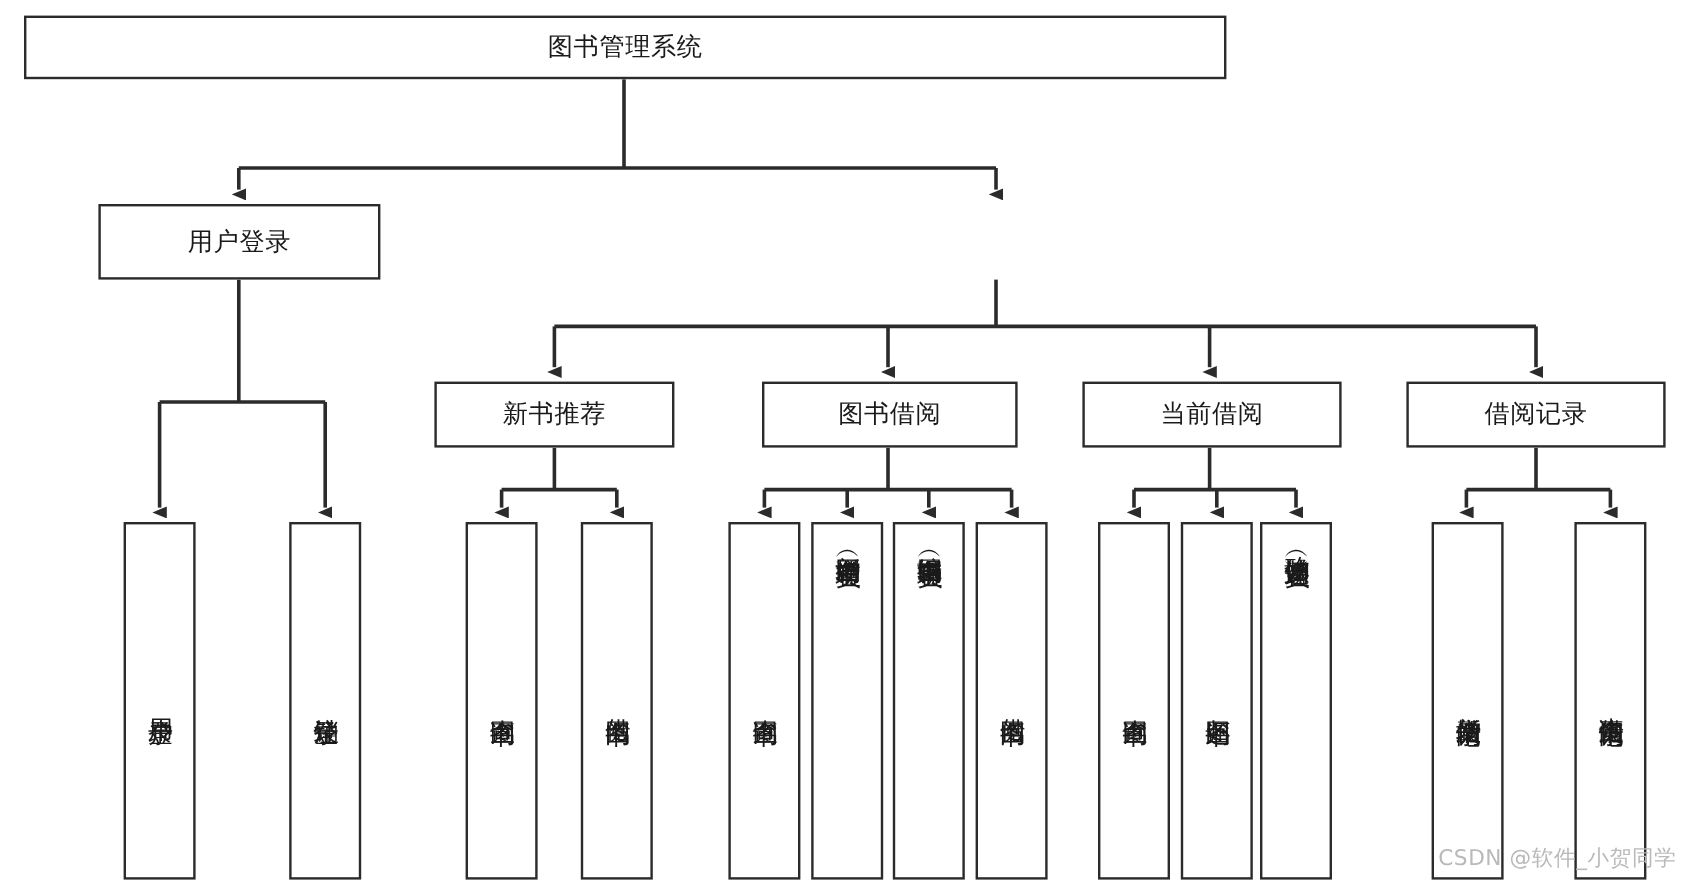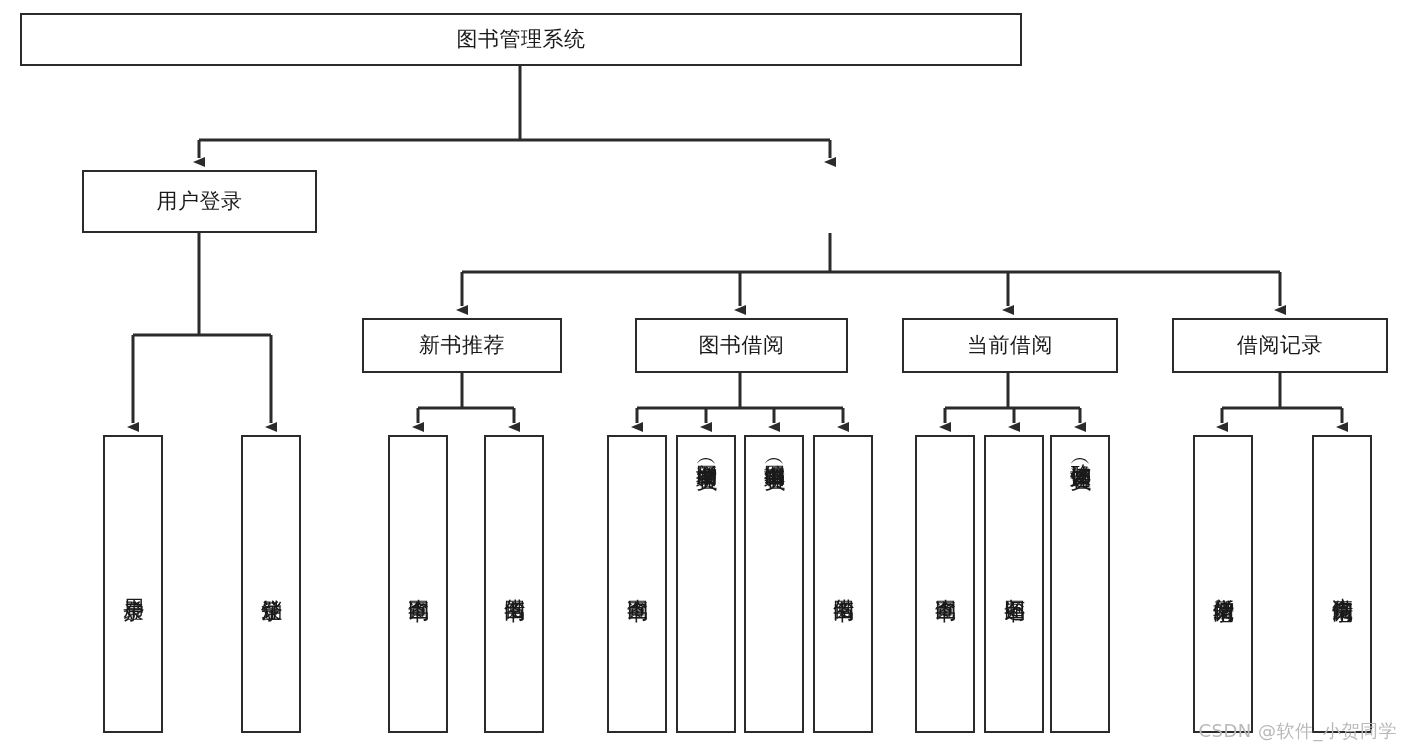--- a/index.html
+++ b/index.html
@@ -55,21 +55,21 @@
   .node-v.mid {
     justify-content: center;
     padding-top: 0;
   }
   .label {
     display: block;
   }
   .watermark {
     position: absolute;
     right: 8px;
-    bottom: 4px;
+    bottom: 20px;
     font-size: 18px;
     color: #b9b9b9;
     letter-spacing: 0.5px;
     white-space: nowrap;
     z-index: 5;
   }
 </style>
 </head>
 <body>
 

